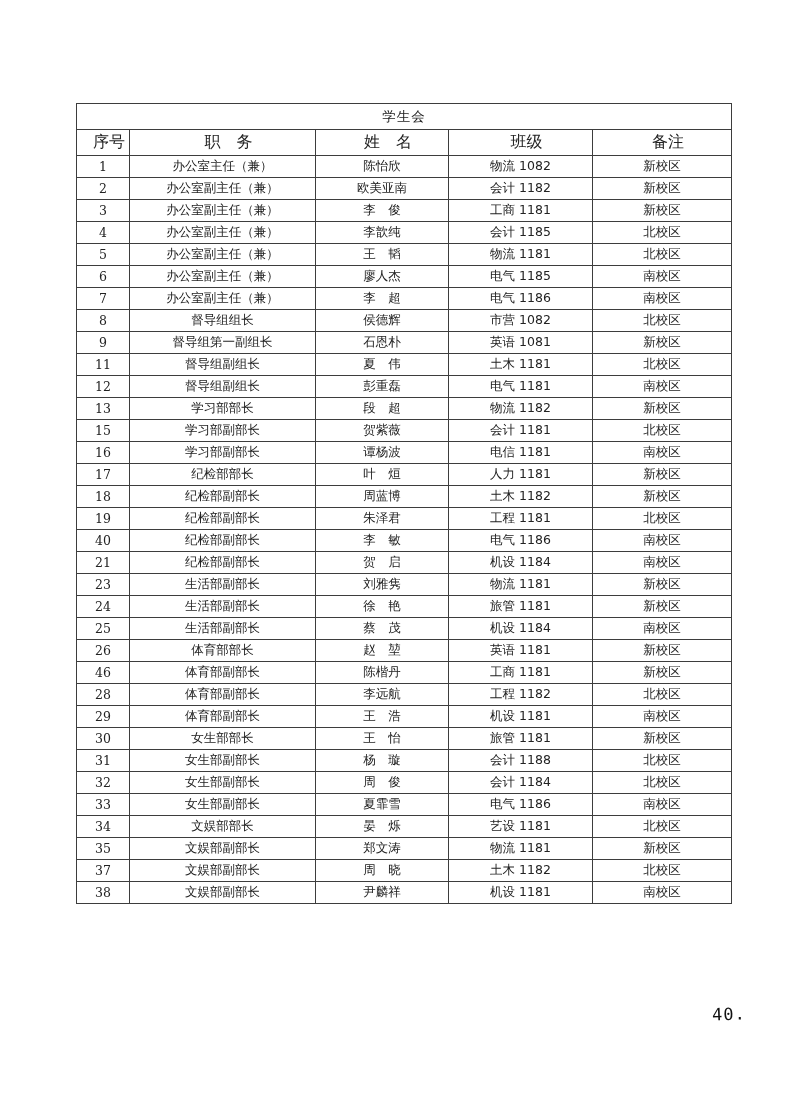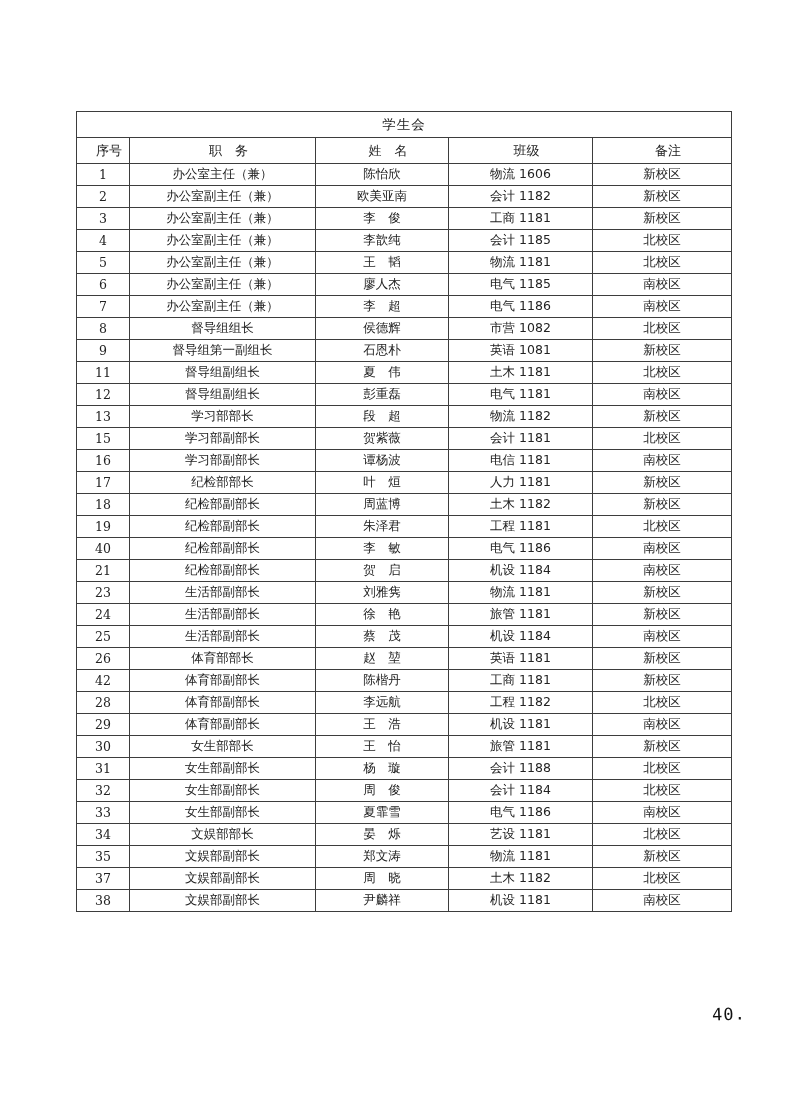--- a/index.html
+++ b/index.html
@@ -18,40 +18,39 @@
   }
   table.roster {
     position: absolute;
     left: 76px;
     top: 103px;
     width: 655px;
     border-collapse: collapse;
     table-layout: fixed;
     font-size: 13px;
     color: #222;
-    margin-top: 8px;
   }
   table.roster th,
   table.roster td {
     border: 1px solid #3d3d3d;
     text-align: center;
     vertical-align: middle;
     padding: 0;
     overflow: hidden;
     white-space: nowrap;
     font-weight: normal;
   }
   tr.title-row td {
     height: 25px;
     font-size: 13.5px;
     letter-spacing: 1px;
   }
   tr.header-row th {
     height: 25px;
-    font-size: 13px;
+    font-size: 16px;
     padding-left: 12px;
   }
   tbody.body-rows tr {
     height: 22px;
   }
   tbody.body-rows td {
     font-size: 12.5px;
   }
   tbody.body-rows td.col0 {
     font-family: "DejaVu Serif", "Liberation Serif", serif;
@@ -91,21 +90,21 @@
         <th>姓　名</th>
         <th>班级</th>
         <th>备注</th>
       </tr>
     </thead>
     <tbody class="body-rows">
         <tr>
           <td class="col0">1</td>
           <td class="col1">办公室主任（兼）</td>
           <td class="col2">陈怡欣</td>
-          <td class="col3">物流 1606</td>
+          <td class="col3">物流 1082</td>
           <td class="col4">新校区</td>
         </tr>
         <tr>
           <td class="col0">2</td>
           <td class="col1">办公室副主任（兼）</td>
           <td class="col2">欧美亚南</td>
           <td class="col3">会计 1182</td>
           <td class="col4">新校区</td>
         </tr>
         <tr>
@@ -249,21 +248,21 @@
           <td class="col4">南校区</td>
         </tr>
         <tr>
           <td class="col0">26</td>
           <td class="col1">体育部部长</td>
           <td class="col2">赵　堃</td>
           <td class="col3">英语 1181</td>
           <td class="col4">新校区</td>
         </tr>
         <tr>
-          <td class="col0">42</td>
+          <td class="col0">46</td>
           <td class="col1">体育部副部长</td>
           <td class="col2">陈楷丹</td>
           <td class="col3">工商 1181</td>
           <td class="col4">新校区</td>
         </tr>
         <tr>
           <td class="col0">28</td>
           <td class="col1">体育部副部长</td>
           <td class="col2">李远航</td>
           <td class="col3">工程 1182</td>

